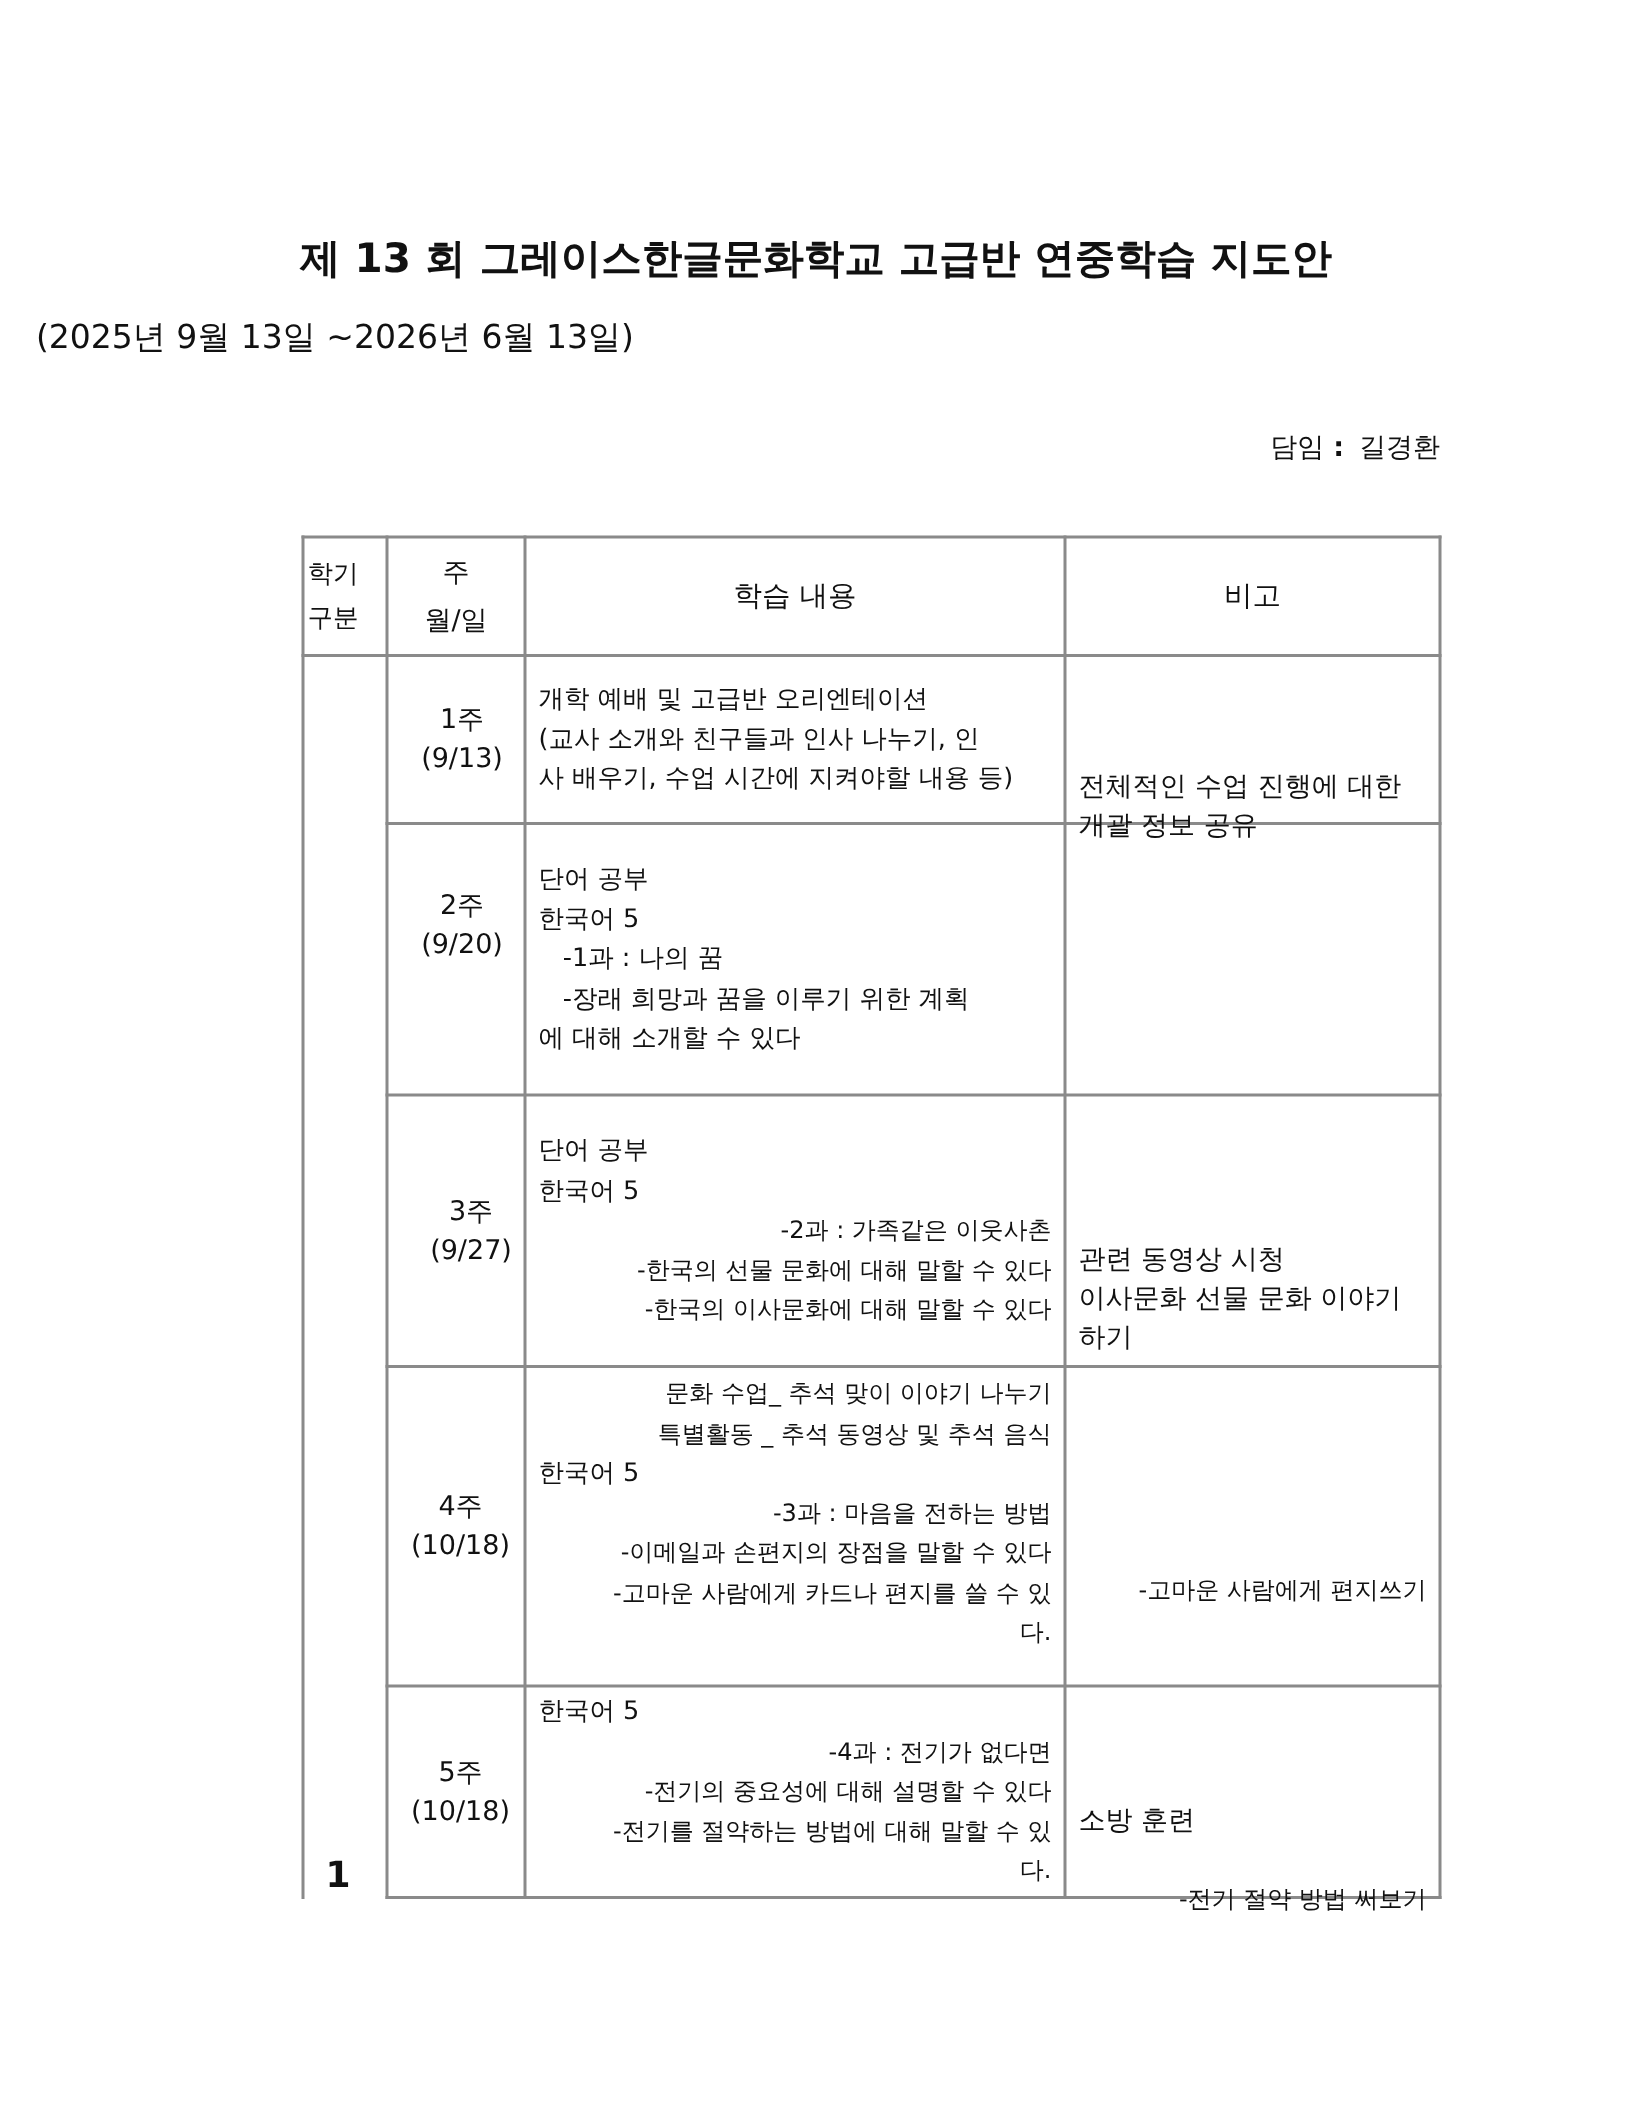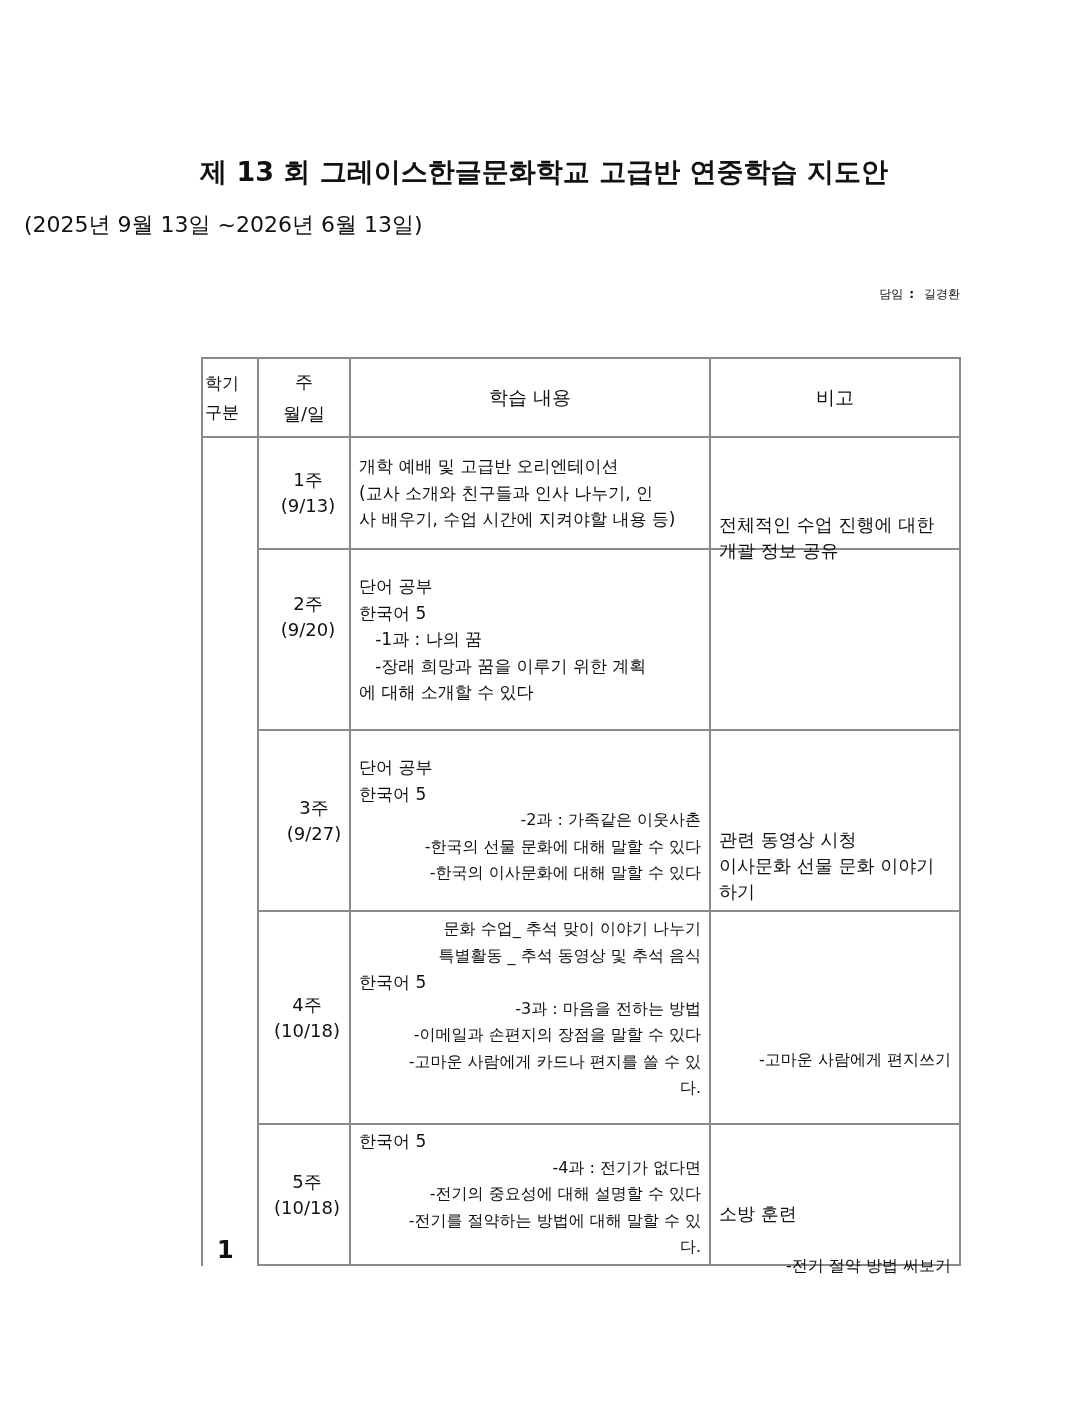--- a/index.html
+++ b/index.html
@@ -2,21 +2,21 @@
 <html><head>
 <meta charset="utf-8">
 <style>
   html, body { margin: 0; padding: 0; background: #ffffff; }
   body { width: 1088px; height: 1408px; position: relative; overflow: hidden;
          font-family: "DejaVu Sans", "Liberation Sans", sans-serif; color: #111; }
   .title { position: absolute; left: 0; width: 1088px; top: 154px; text-align: center;
            font-size: 27px; font-weight: bold; letter-spacing: 0px; }
   .subtitle { position: absolute; left: 0; width: 888px; top: 210px; text-align: left;
               font-size: 22px; margin-left: 24px; }
-  .teacher { position: absolute; right: 128px; top: 286px; font-size: 12px; }
+  .teacher { position: absolute; right: 128px; top: 286px; font-size: 18px; }
   .teacher .colon { font-weight: bold; margin: 0 10px 0 6px; }
 
   .grid { position: absolute; left: 0; top: 0; width: 1088px; height: 1408px; }
   .line { position: absolute; background: #8a8a8a; }
   .cell { position: absolute; box-sizing: border-box; font-size: 17px; line-height: 26.5px; }
   .hcell { display: flex; align-items: center; justify-content: center; text-align: center; }
   .week { display: flex; flex-direction: column; align-items: center; justify-content: center;
           text-align: center; font-size: 18px; line-height: 26px; }
   .content { padding: 0 8px; display: flex; flex-direction: column; justify-content: center; }
   .content .ln { white-space: pre; }

